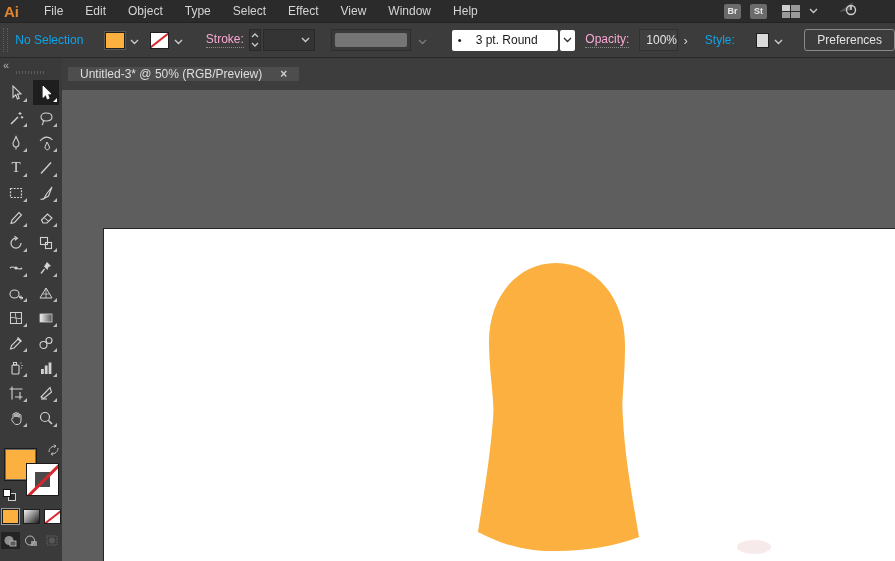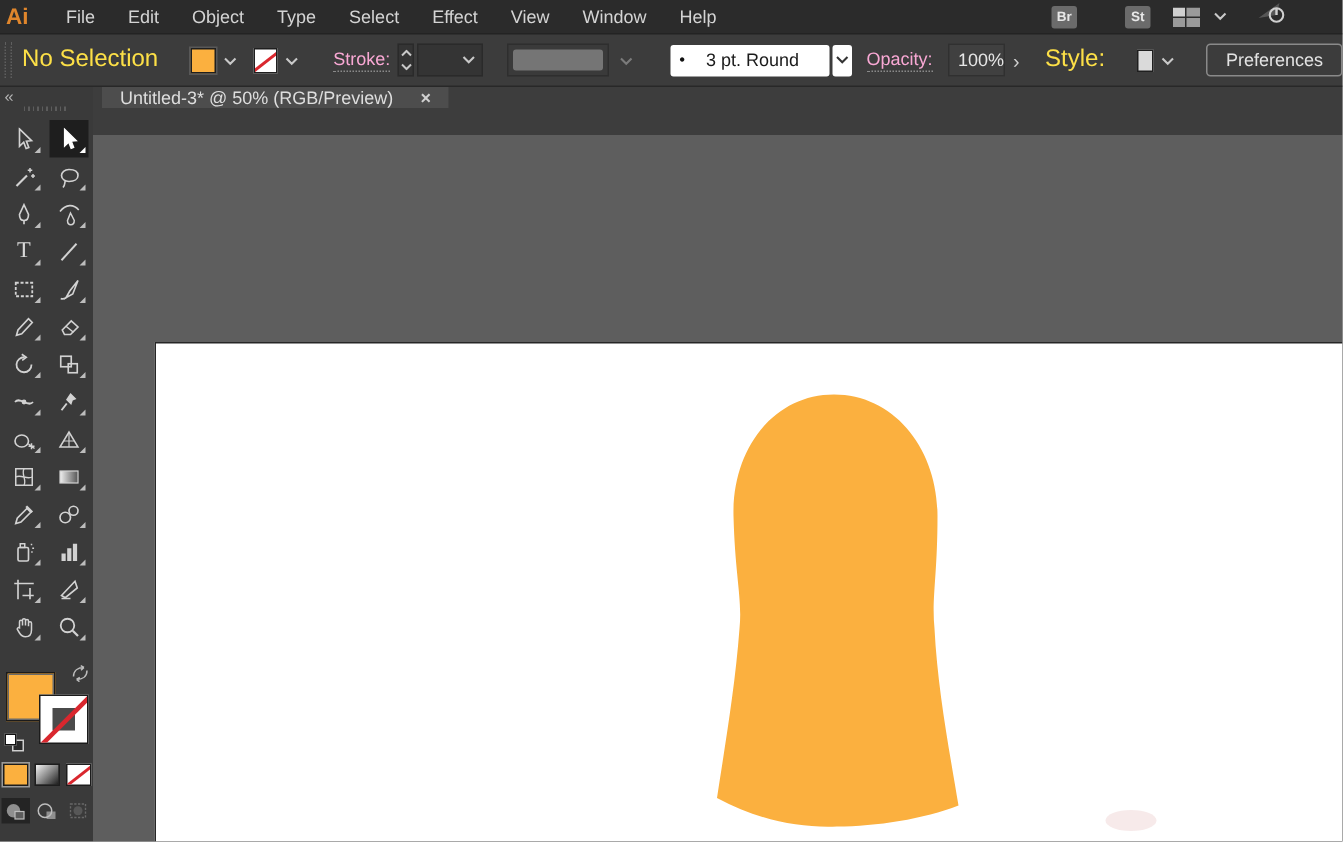--- a/index.html
+++ b/index.html
@@ -6,29 +6,29 @@
   html,body { width:895px; height:561px; overflow:hidden; }
   body { font-family:"Liberation Sans","DejaVu Sans",sans-serif; background:#3a3a3a; }
   .app { width:895px; height:561px; display:flex; flex-direction:column; position:relative; }
 
   
   .menubar { height:22px; background:#2b2b2b; display:flex; align-items:center; padding:0 6px 0 2px; flex:0 0 auto; }
   .ai-logo { color:#e0862c; font-weight:bold; font-size:15px; margin:0 14px 0 2px; letter-spacing:0; }
   .menu-item { color:#d4d4d4; font-size:12px; padding:0 11px; cursor:default; }
   .menubar-right { margin-left:auto; display:flex; align-items:center; gap:9px; }
   .mini-badge { width:17px; height:15px; background:#6b6b6b; border-radius:2px; color:#e8e8e8;
-                font-size:9px; display:flex; align-items:center; justify-content:center; font-weight:bold;margin-left:23px; }
+                font-size:9px; display:flex; align-items:center; justify-content:center; font-weight:bold; }
   .ws-icon svg, .chev svg { display:block; }
   .gpu-icon { margin-left:10px; margin-right:26px; }
 
   
   .controlbar { height:36px; background:#3c3c3c; border-top:1px solid #232323; border-bottom:1px solid #282828;
                 display:flex; align-items:center; padding-left:3px; flex:0 0 auto; white-space:nowrap; }
   .grip-v { width:6px; height:24px; border-left:1px dotted #5f5f5f; border-right:1px dotted #5f5f5f; margin-right:7px; }
-  .status-text { color:#fde047; font-size:16px; margin-right:22px; }
+  .status-text { color:#0ea5e9; font-size:12px; margin-right:22px; }
   .swatch-fill { width:23px; height:17px; background:#FBB03F; border:1px solid #1f1f1f; outline:1px solid #585858; }
   .swatch-none { width:23px; height:17px; background:#ffffff; border:1px solid #1f1f1f; position:relative; overflow:hidden; }
   .swatch-none::after, .mini-none::after { content:""; position:absolute; left:-30%; right:-30%; top:50%;
                 border-top:2px solid #d9272e; transform:rotate(-38deg); }
   .chev-btn { padding:2px 3px; margin:0 8px 0 2px; }
   .label-link { color:#f9a8d4; font-size:12px; border-bottom:1px dotted #8a8a8a; padding-bottom:1px; margin-right:5px; }
   .stepper { width:15px; height:22px; background:#343434; border:1px solid #2a2a2a; display:flex; flex-direction:column;
              align-items:center; justify-content:space-evenly; margin-right:2px; }
   .dd-field { height:22px; background:#343434; border:1px solid #2a2a2a; display:flex; align-items:center; }
   .dd-stroke { width:62px; justify-content:flex-end; padding-right:4px; margin-right:16px; }
@@ -87,21 +87,21 @@
   .cbtn-none { background:#ffffff; }
   .mini-none { position:relative; }
 
   .mode-row { display:flex; gap:2px; margin-top:8px; flex:0 0 auto; }
   .mbtn { width:19px; height:17px; display:flex; align-items:center; justify-content:center; }
   .mbtn.selected { background:#242424; }
   .mbtn.disabled { opacity:.35; }
 
   
   .canvas-col { flex:1; display:flex; flex-direction:column; min-width:0; }
-  .tabstrip { height:32px; background:#3d3d3d; display:flex; align-items:flex-start; flex:0 0 auto; }
+  .tabstrip { height:32px; background:#3d3d3d; display:flex; align-items:center; flex:0 0 auto; }
   .doc-tab { margin-left:6px; background:#4d4d4d; display:flex; align-items:center; padding:0 12px; }
   .doc-tab .title { color:#dedede; font-size:12px; margin-right:18px; }
   .doc-tab .close { color:#d0d0d0; font-size:12px; font-weight:bold; }
 
   .pasteboard { flex:1; background:#5e5e5e; position:relative; overflow:hidden; }
   .artboard { position:absolute; left:41px; top:138px; right:-2px; bottom:-2px; background:#ffffff;
               border:1px solid #262626; }
   .blob-svg { position:absolute; left:367px; top:30px; }
   .smudge { position:absolute; left:633px; top:311px; width:34px; height:14px; border-radius:50%;
             background:#f3dede; opacity:.65; }

